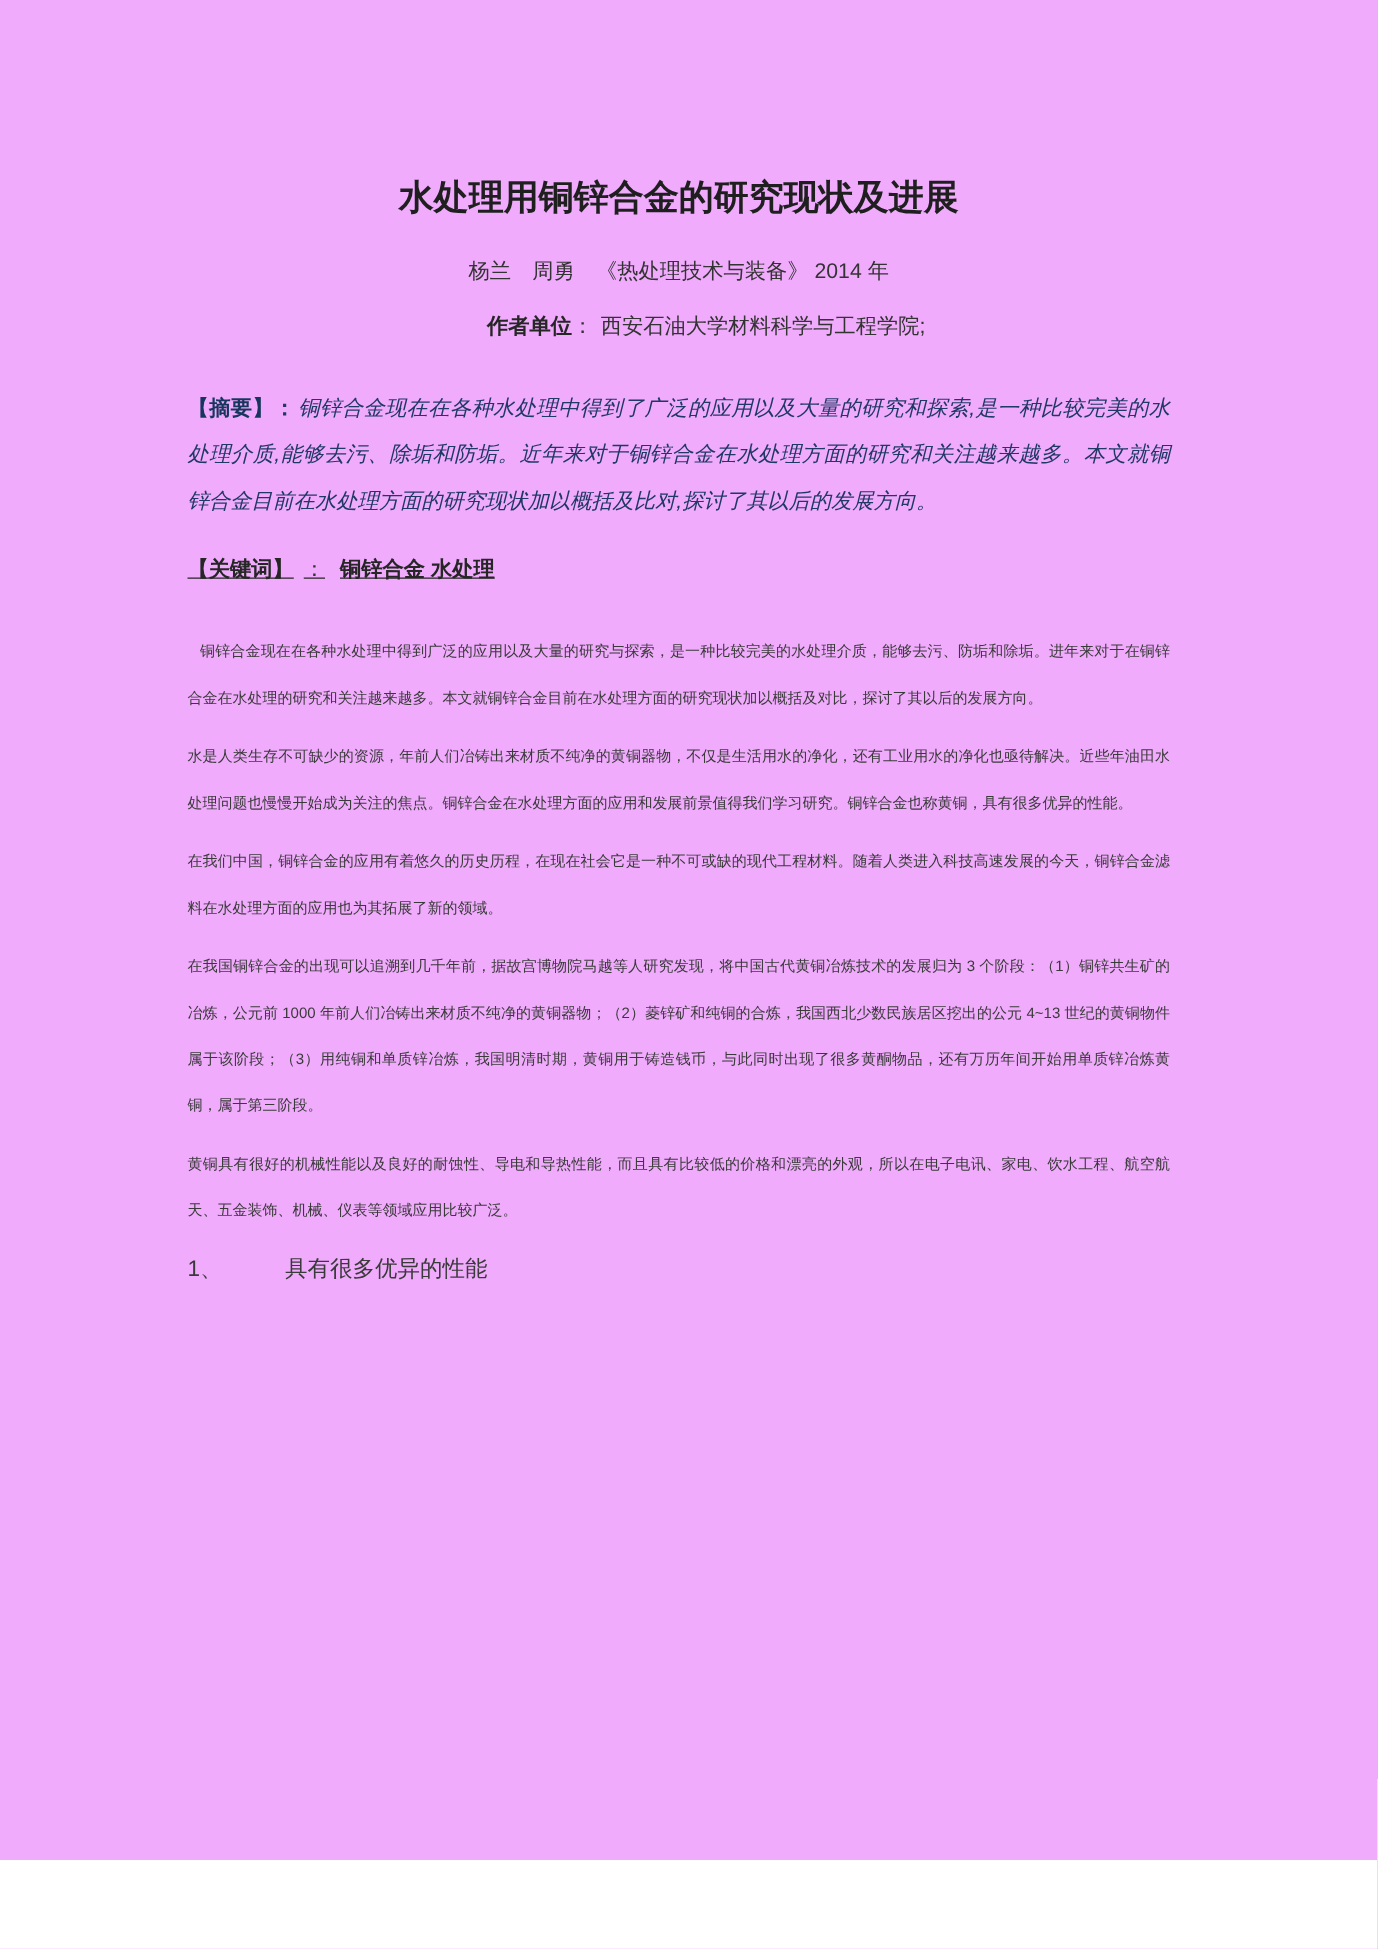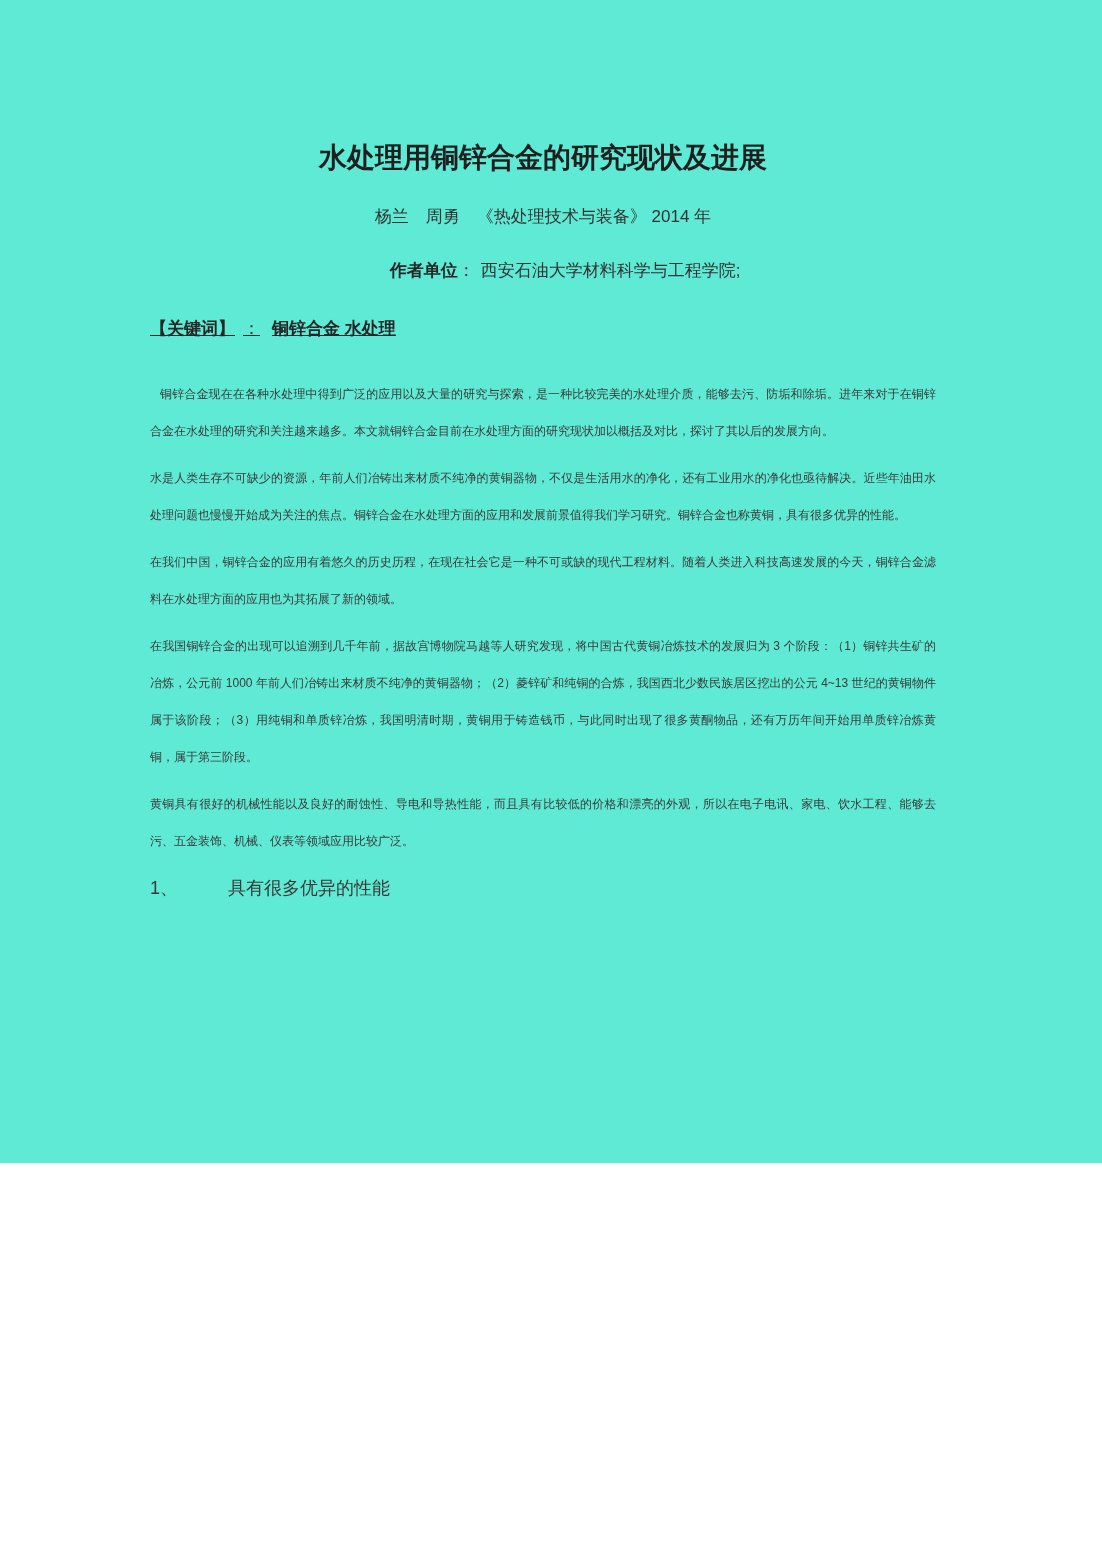--- a/index.html
+++ b/index.html
@@ -3,22 +3,22 @@
 <meta charset="utf-8">
 <style>
   html, body {
     margin: 0;
     padding: 0;
     background: #ffffff;
   }
   .page {
     position: relative;
     width: 1102px;
-    height: 1163px;
-    background: #5eead4;
+    height: 1488px;
+    background: #f0abfc;
     font-family: "Liberation Sans", "DejaVu Sans", sans-serif;
     color: #3a3a3a;
     overflow: hidden;
   }
   .content {
     box-sizing: border-box;
     padding: 140px 166px 0 150px;
   }
   .doc-title {
     font-size: 28px;
@@ -26,21 +26,21 @@
     font-weight: bold;
     color: #1f1f1f;
     text-align: center;
     margin: 0 0 30px 0;
   }
   .byline {
     font-size: 17px;
     line-height: 21px;
     text-align: center;
     color: #333333;
-    margin: 0 0 33px 0;
+    margin: 0 0 23px 0;
   }
   .affiliation {
     font-size: 17px;
     line-height: 21px;
     text-align: center;
     color: #333333;
     margin: 0 0 37px 0;
   }
   .affiliation .label {
     font-weight: bold;
@@ -109,34 +109,37 @@
   <div class="content">
 
     <h1 class="doc-title">水处理用铜锌合金的研究现状及进展</h1>
 
     <div class="byline">杨兰　周勇　《热处理技术与装备》 2014 年</div>
 
     <div class="affiliation">
       <span class="label">作者单位</span><span class="sep">：</span><span class="text">西安石油大学材料科学与工程学院;</span>
     </div>
 
+    <p class="abstract">
+      <span class="label">【摘要】</span><span class="sep">：</span><span class="text">铜锌合金现在在各种水处理中得到了广泛的应用以及大量的研究和探索,是一种比较完美的水处理介质,能够去污、除垢和防垢。近年来对于铜锌合金在水处理方面的研究和关注越来越多。本文就铜锌合金目前在水处理方面的研究现状加以概括及比对,探讨了其以后的发展方向。</span>
+    </p>
 
     <div class="keywords">
       <span class="label">【关键词】</span><span class="sep">：</span><span class="text">铜锌合金 水处理</span>
     </div>
 
     <p class="para indent-half">铜锌合金现在在各种水处理中得到广泛的应用以及大量的研究与探索，是一种比较完美的水处理介质，能够去污、防垢和除垢。进年来对于在铜锌合金在水处理的研究和关注越来越多。本文就铜锌合金目前在水处理方面的研究现状加以概括及对比，探讨了其以后的发展方向。</p>
 
     <p class="para">水是人类生存不可缺少的资源，年前人们冶铸出来材质不纯净的黄铜器物，不仅是生活用水的净化，还有工业用水的净化也亟待解决。近些年油田水处理问题也慢慢开始成为关注的焦点。铜锌合金在水处理方面的应用和发展前景值得我们学习研究。铜锌合金也称黄铜，具有很多优异的性能。</p>
 
     <p class="para">在我们中国，铜锌合金的应用有着悠久的历史历程，在现在社会它是一种不可或缺的现代工程材料。随着人类进入科技高速发展的今天，铜锌合金滤料在水处理方面的应用也为其拓展了新的领域。</p>
 
     <p class="para">在我国铜锌合金的出现可以追溯到几千年前，据故宫博物院马越等人研究发现，将中国古代黄铜冶炼技术的发展归为 3 个阶段：（1）铜锌共生矿的冶炼，公元前 1000 年前人们冶铸出来材质不纯净的黄铜器物；（2）菱锌矿和纯铜的合炼，我国西北少数民族居区挖出的公元 4~13 世纪的黄铜物件属于该阶段；（3）用纯铜和单质锌冶炼，我国明清时期，黄铜用于铸造钱币，与此同时出现了很多黄酮物品，还有万历年间开始用单质锌冶炼黄铜，属于第三阶段。</p>
 
-    <p class="para">黄铜具有很好的机械性能以及良好的耐蚀性、导电和导热性能，而且具有比较低的价格和漂亮的外观，所以在电子电讯、家电、饮水工程、能够去污、五金装饰、机械、仪表等领域应用比较广泛。</p>
+    <p class="para">黄铜具有很好的机械性能以及良好的耐蚀性、导电和导热性能，而且具有比较低的价格和漂亮的外观，所以在电子电讯、家电、饮水工程、航空航天、五金装饰、机械、仪表等领域应用比较广泛。</p>
 
     <div class="section-heading">
       <span class="num">1、</span><span class="txt">具有很多优异的性能</span>
     </div>
 
 
   </div>
 </div>
 
 </body></html>

